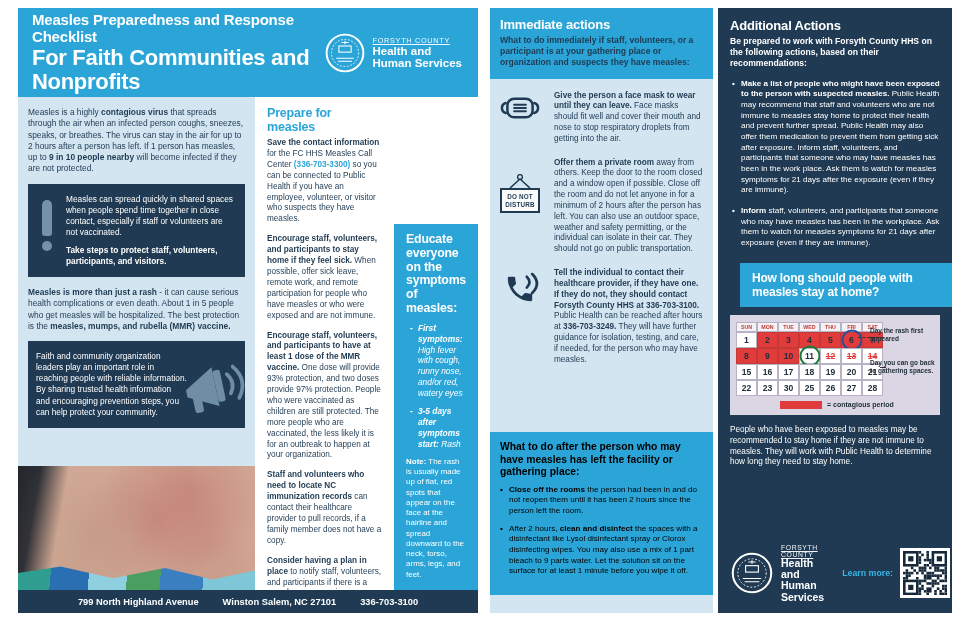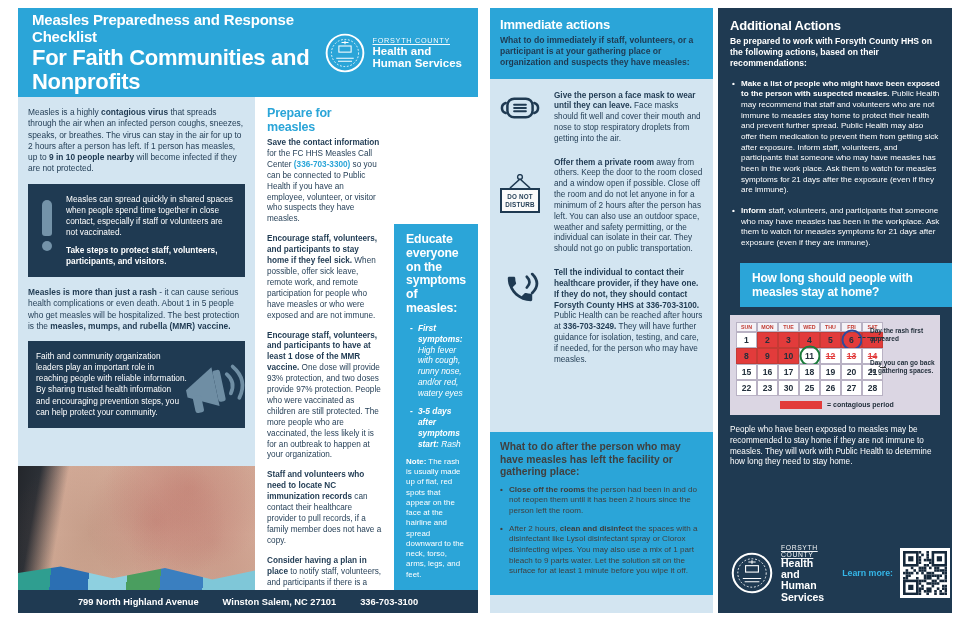--- a/index.html
+++ b/index.html
@@ -66,21 +66,21 @@
   .ia-head{background:var(--accent-blue);padding:9px 10px 10px;}
   .ia-head h2{color:#fff;font-size:13px;font-weight:700;letter-spacing:-0.2px;}
   .ia-head p{color:var(--navy);font-size:8.6px;font-weight:700;line-height:1.3;margin-top:3px;}
   .ia-body{flex:1;background:var(--light-blue);display:flex;flex-direction:column;}
   .ia-items{padding:12px 9px 0 7px;}
   .ia-item{display:flex;gap:11px;margin-bottom:13px;}
   .ia-ic{width:46px;flex:0 0 auto;display:flex;align-items:flex-start;justify-content:center;padding-top:2px;}
   .ia-item p{flex:1;font-size:8.2px;line-height:1.32;}
   .dnd-wrap{display:flex;flex-direction:column;align-items:center;margin-top:14px;}
   .dnd-sign{border:2px solid var(--navy);background:#fbfbfb;color:var(--navy);font-size:6.3px;font-weight:700;text-align:center;line-height:1.25;padding:3px 3px;letter-spacing:.2px;}
-  .after-box{margin-top:auto;margin-bottom:18px;background:var(--accent-blue);color:#404040;padding:9px 10px 11px;}
+  .after-box{margin-top:auto;margin-bottom:18px;background:var(--accent-blue);color:#000000;padding:9px 10px 11px;}
   .after-box h3{font-size:10.3px;font-weight:700;line-height:1.22;margin-bottom:6px;}
   .li{position:relative;padding-left:9px;font-size:8.1px;line-height:1.32;margin-bottom:7px;}
   .li::before{content:"•";position:absolute;left:0;top:0;font-weight:700;}
 
   
   .colB{width:234px;background:var(--navy);color:#fff;display:flex;flex-direction:column;padding:10px 12px 10px;}
   .colB h2{font-size:13px;font-weight:700;letter-spacing:-0.2px;}
   .colB .sub{font-size:8.6px;font-weight:700;line-height:1.3;margin:3px 0 9px;}
   .add-list .li{margin-left:2px;margin-bottom:10px;font-size:8.1px;}
   .howlong{background:var(--accent-blue);margin:4px -12px 8px 10px;padding:8px 12px;}

